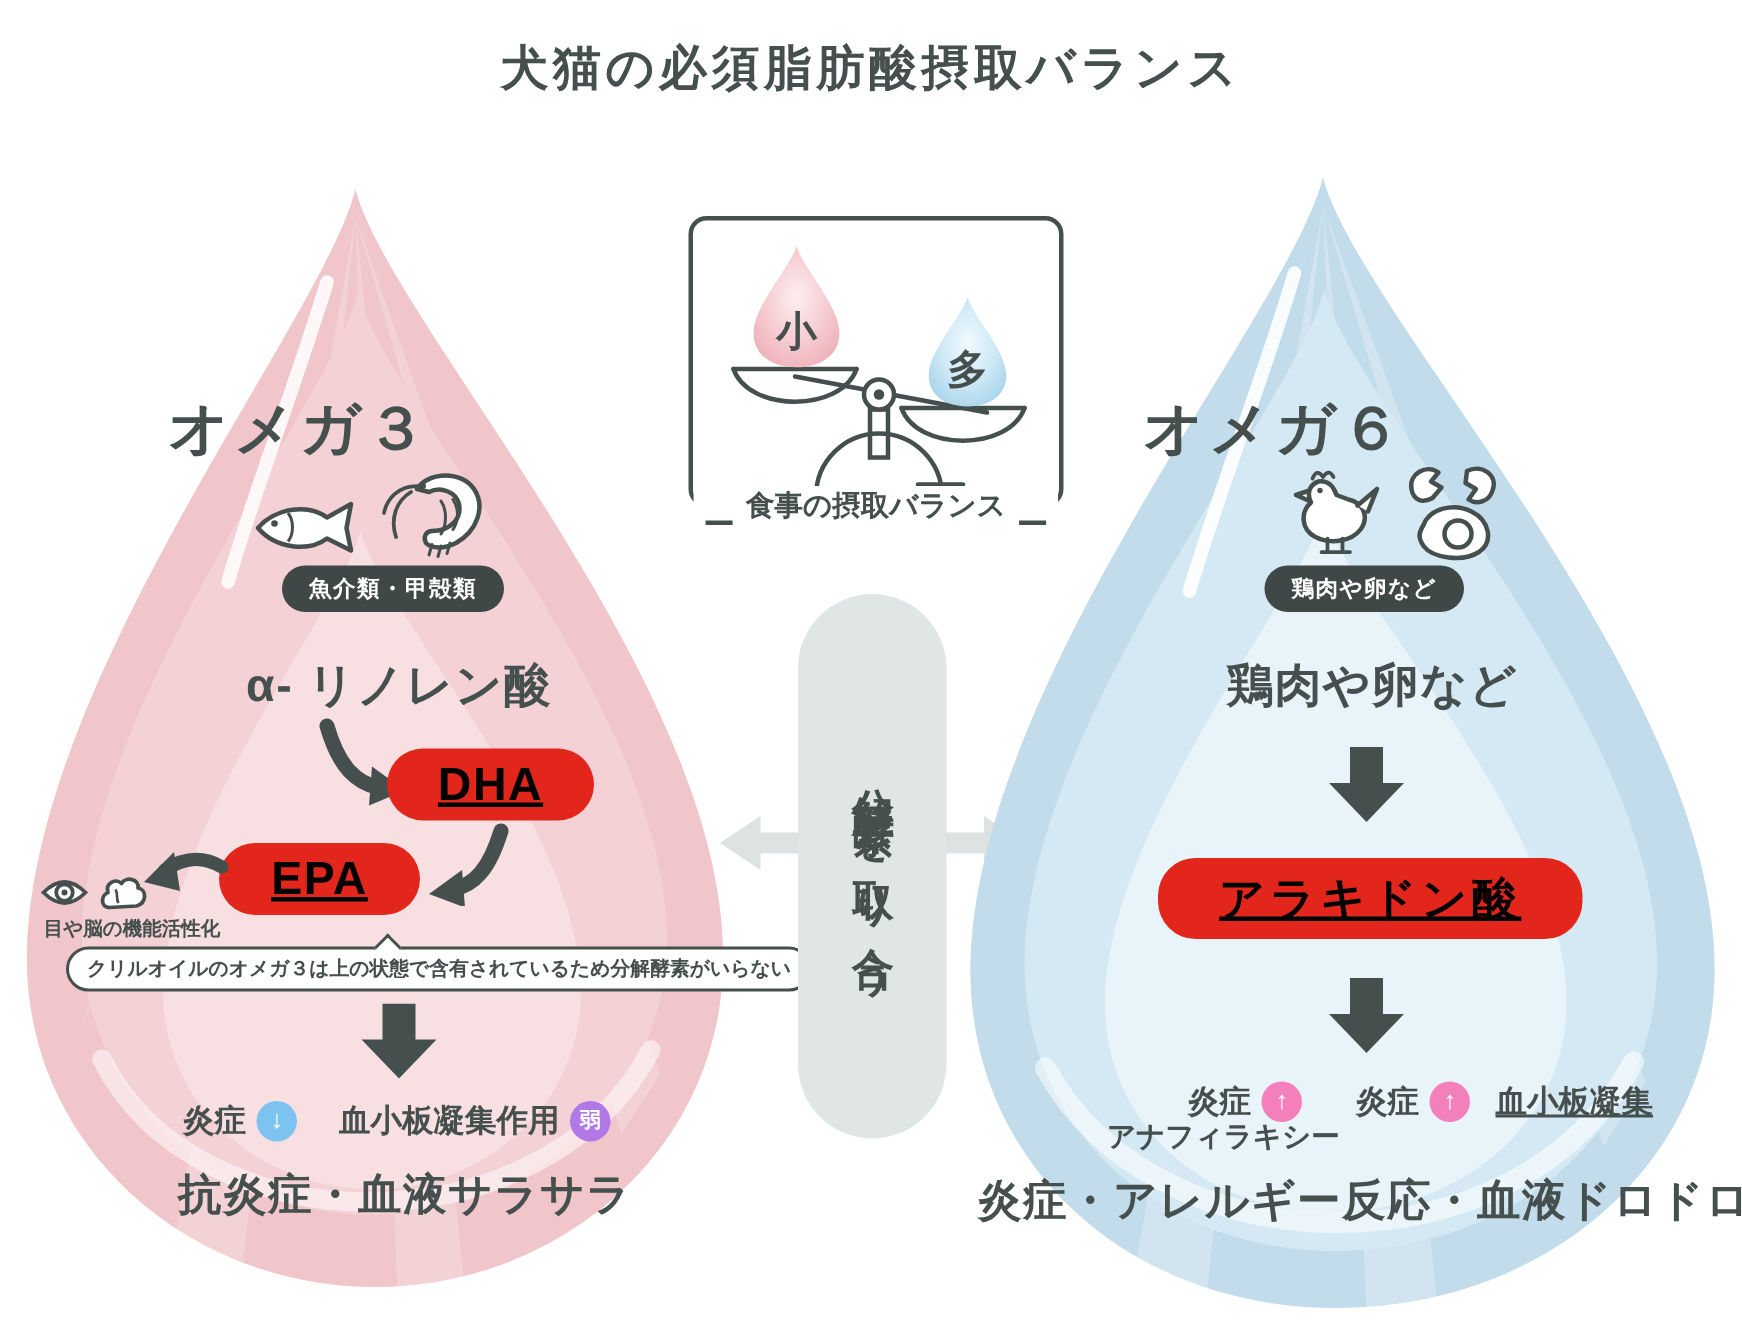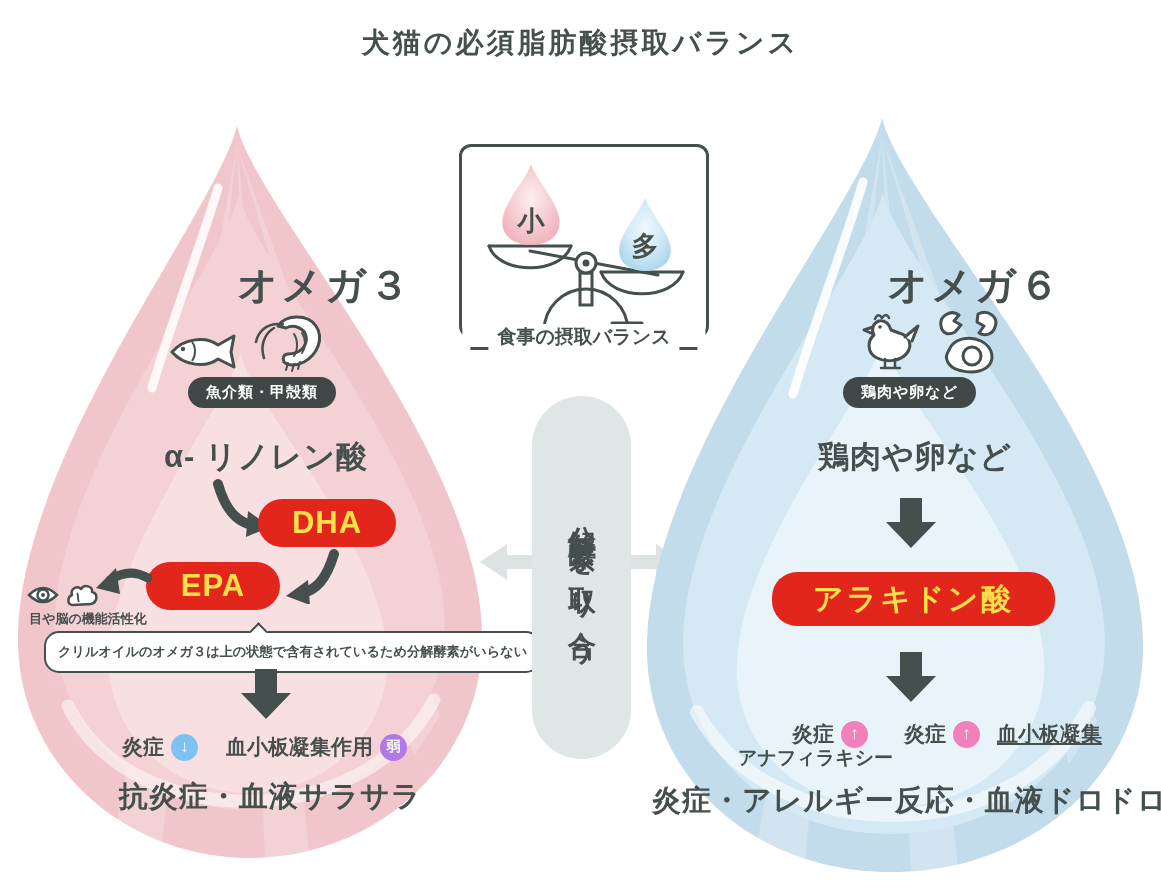--- a/index.html
+++ b/index.html
@@ -14,35 +14,35 @@
     --weak-badge-purple:#b179e6;
     --up-badge-pink:#f480bb;
   }
   *{margin:0;padding:0;box-sizing:border-box;}
   html,body{background:#fff;}
   body{font-family:"Liberation Sans","DejaVu Sans",sans-serif;color:var(--text-dark);}
   .stage{position:relative;width:1161px;height:881px;background:#fff;overflow:hidden;}
   .abs{position:absolute;}
   .ctr{display:flex;align-items:center;justify-content:center;text-align:center;}
 
-  .title{left:0;top:24px;width:1161px;font-size:28px;font-weight:800;letter-spacing:3px;text-align:center;}
+  .title{left:0;top:24px;width:1161px;font-size:32px;font-weight:800;letter-spacing:3px;text-align:center;}
 
   
   .drop-svg{display:block;}
 
   
-  .omega-h{font-size:40px;font-weight:800;letter-spacing:3px;text-align:right;width:300px;}
+  .omega-h{font-size:40px;font-weight:800;letter-spacing:3px;text-align:left;width:300px;}
   .src-badge{background:var(--badge-dark);color:#fff;border-radius:17px;font-size:15px;font-weight:700;letter-spacing:1px;height:31px;padding:0 18px;white-space:nowrap;}
   .precursor{font-size:31px;font-weight:800;letter-spacing:1px;text-align:center;white-space:nowrap;}
-  .red-pill{background:var(--red-pill);color:#fde047;border-radius:25px;font-weight:800;}
+  .red-pill{background:var(--red-pill);color:#000000;border-radius:25px;font-weight:800;text-decoration:underline;}
   .pill-en{font-size:31px;letter-spacing:1px;}
   .pill-jp{font-size:30px;letter-spacing:3px;}
 
   .mini-caption{font-size:13px;font-weight:800;white-space:nowrap;}
-  .callout{background:#fff;border:2px solid var(--text-dark);border-radius:15px;height:42px;font-size:13.2px;font-weight:700;white-space:nowrap;padding:0 12px;}
+  .callout{background:#fff;border:2px solid var(--text-dark);border-radius:15px;height:30px;font-size:13.2px;font-weight:700;white-space:nowrap;padding:0 12px;}
   .callout .pointer{position:absolute;top:-8px;left:206px;width:13px;height:13px;background:#fff;border-top:2px solid var(--text-dark);border-left:2px solid var(--text-dark);transform:rotate(45deg);}
 
   .fx-row{display:flex;align-items:center;gap:7px;white-space:nowrap;}
   .fx-label{font-size:21px;font-weight:800;}
   .fx-badge{width:27px;height:27px;border-radius:50%;color:#fff;font-weight:800;display:flex;align-items:center;justify-content:center;}
   .fx-badge.arrow{font-size:17px;}
   .fx-badge.weak{font-size:14px;}
   .bg-blue{background:var(--down-badge-blue);}
   .bg-purple{background:var(--weak-badge-purple);}
   .bg-pink{background:var(--up-badge-pink);}

